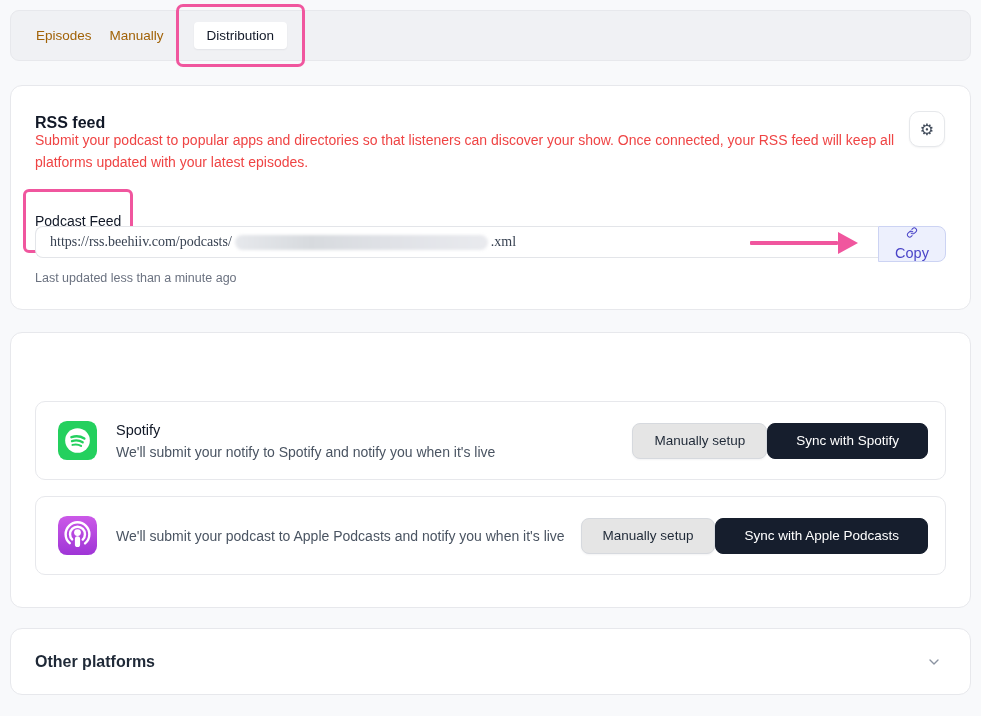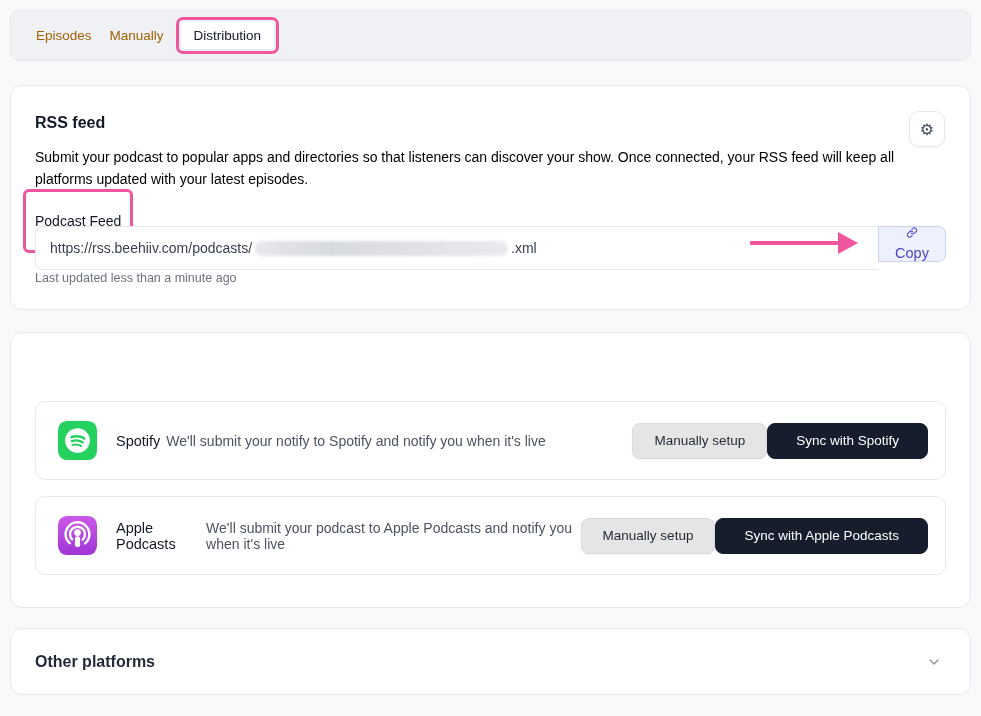--- a/index.html
+++ b/index.html
@@ -21,54 +21,54 @@
   
   .tabbar {
     position:absolute; left:10px; top:10px; width:961px; height:51px;
     background:#f0f1f4; border:1px solid #e7e8ec; border-radius:9px;
     display:flex; align-items:center; padding-left:25px;
   }
   .tab {
     font-size:13.5px; color:#a16207; margin-right:18px; cursor:pointer; white-space:nowrap;
   }
   .annot-box-tab {
-    border:3px solid #f0569e; border-radius:7px; padding:2px; margin-left:-6px;
+    border:3px solid #f0569e; border-radius:7px; padding:15px; margin-left:-6px;
     background:transparent;
   }
   .tab-active {
     display:block; background:#ffffff; border-radius:4px;
     padding:6px 13px; font-size:13.5px; font-weight:500; color:#111827;
     box-shadow:0 1px 2px rgba(16,24,40,.06);
   }
 
   
   .card-rss { left:10px; top:85px; width:961px; height:225px; }
   .rss-title { position:absolute; left:24px; top:28px; font-size:16px; font-weight:700; color:#111827; }
   .gear-btn {
     position:absolute; right:25px; top:25px; width:36px; height:36px;
     background:#fff; border:1px solid #e6e8eb; border-radius:10px;
     display:flex; align-items:center; justify-content:center;
     font-size:16px; color:#414b5a; cursor:pointer;
     box-shadow:0 1px 2px rgba(16,24,40,.05);
   }
   .rss-desc {
-    position:absolute; left:24px; top:60px; width:878px;
-    font-size:14px; line-height:22px; color:#000000;
+    position:absolute; left:24px; top:43px; width:878px;
+    font-size:14px; line-height:22px; color:#ef4444;
   }
   .feed-label-box {
     position:absolute; left:12px; top:103px;
     border:3px solid #f0569e; border-radius:6px; padding:20px 9px;
   }
   .feed-label { font-size:14px; font-weight:500; color:#111827; white-space:nowrap; }
   .input-row { position:absolute; left:24px; top:140px; width:911px; height:36px; display:flex; }
   .url-input {
-    flex:1; height:44px; background:#fff; border:1px solid #e3e5e9;
+    flex:1; height:32px; background:#fff; border:1px solid #e3e5e9;
     border-right:none; border-radius:8px 0 0 8px;
     display:flex; align-items:center; padding-left:14px;
-    font-size:14px; color:#374151; overflow:hidden; white-space:nowrap;
+    font-size:14px; color:#374151; overflow:hidden; white-space:nowrap;font-family:Liberation Serif, serif;
   }
   .blur-bar {
     width:253px; height:15px; margin:0 3px; border-radius:8px;
     background:linear-gradient(90deg,#e6e8ec 0%,#d7dade 30%,#dfe1e6 60%,#e9eaee 100%);
     filter:blur(1.6px);
   }
   .copy-btn {
     width:68px; height:36px; background:#edf0fd; color:#4a44c8;
     border:1px solid #ccd3f3; border-radius:0 8px 8px 0;
     display:flex; align-items:center; justify-content:space-between; gap:7px;
@@ -83,21 +83,21 @@
   .card-apps { left:10px; top:332px; width:961px; height:276px; }
   .apps-title { position:absolute; left:24px; top:30px; font-size:16px; font-weight:600; color:#1f2937; }
   .app-row {
     position:absolute; left:24px; width:911px; height:79px;
     border:1px solid #e7e8ec; border-radius:10px;
     display:flex; align-items:center; padding:0 17px 0 22px;
   }
   .app-row-1 { top:68px; }
   .app-row-2 { top:163px; }
   .app-icon { width:39px; height:39px; flex:0 0 39px; }
-  .app-text { margin-left:19px; display:flex; flex-direction:row; gap:6px; }
+  .app-text { margin-left:19px; display:flex; flex-direction:column; gap:6px; }
   .app-name { font-size:14.5px; font-weight:500; color:#111827; }
   .app-desc { font-size:14px; color:#4a5462; }
   .app-spacer { flex:1; }
   .btn-manual {
     height:36px; padding:0 21px; background:#e5e5e5; border:1px solid #d6d9de;
     border-radius:8px; font-size:13.5px; font-weight:500; color:#1f2937;
     cursor:pointer; white-space:nowrap; font-family:Liberation Sans, sans-serif;
     box-shadow:0 1px 2px rgba(16,24,40,.05);
   }
   .btn-sync {
@@ -185,21 +185,20 @@
           <stop offset="1" stop-color="#9f35d6"></stop>
         </linearGradient>
       </defs>
       <rect width="24" height="24" rx="5.5" fill="url(#apg)"></rect>
       <circle cx="12" cy="11.2" r="7.3" fill="none" stroke="#ffffff" stroke-width="1.5" stroke-linecap="round" stroke-dasharray="35.68 10.19" stroke-dashoffset="29.31"></circle>
       <circle cx="12" cy="11.2" r="4.6" fill="none" stroke="#ffffff" stroke-width="1.5" stroke-linecap="round" stroke-dasharray="21.68 7.23" stroke-dashoffset="18.06"></circle>
       <circle cx="12" cy="10.2" r="2.1" fill="#ffffff"></circle>
       <rect x="10.4" y="12.45" width="3.2" height="6.7" rx="1.6" fill="#ffffff"></rect>
     </svg>
     <div class="app-text">
-      <div class="app-name">Apple Podcasts</div>
       <div class="app-desc">We'll submit your podcast to Apple Podcasts and notify you when it's live</div>
     </div>
     <div class="app-spacer"></div>
     <button class="btn-manual">Manually setup</button>
     <button class="btn-sync">Sync with Apple Podcasts</button>
   </div>
 </section>
 
 <section class="card card-other">
   <h2 class="other-title">Other platforms</h2>

